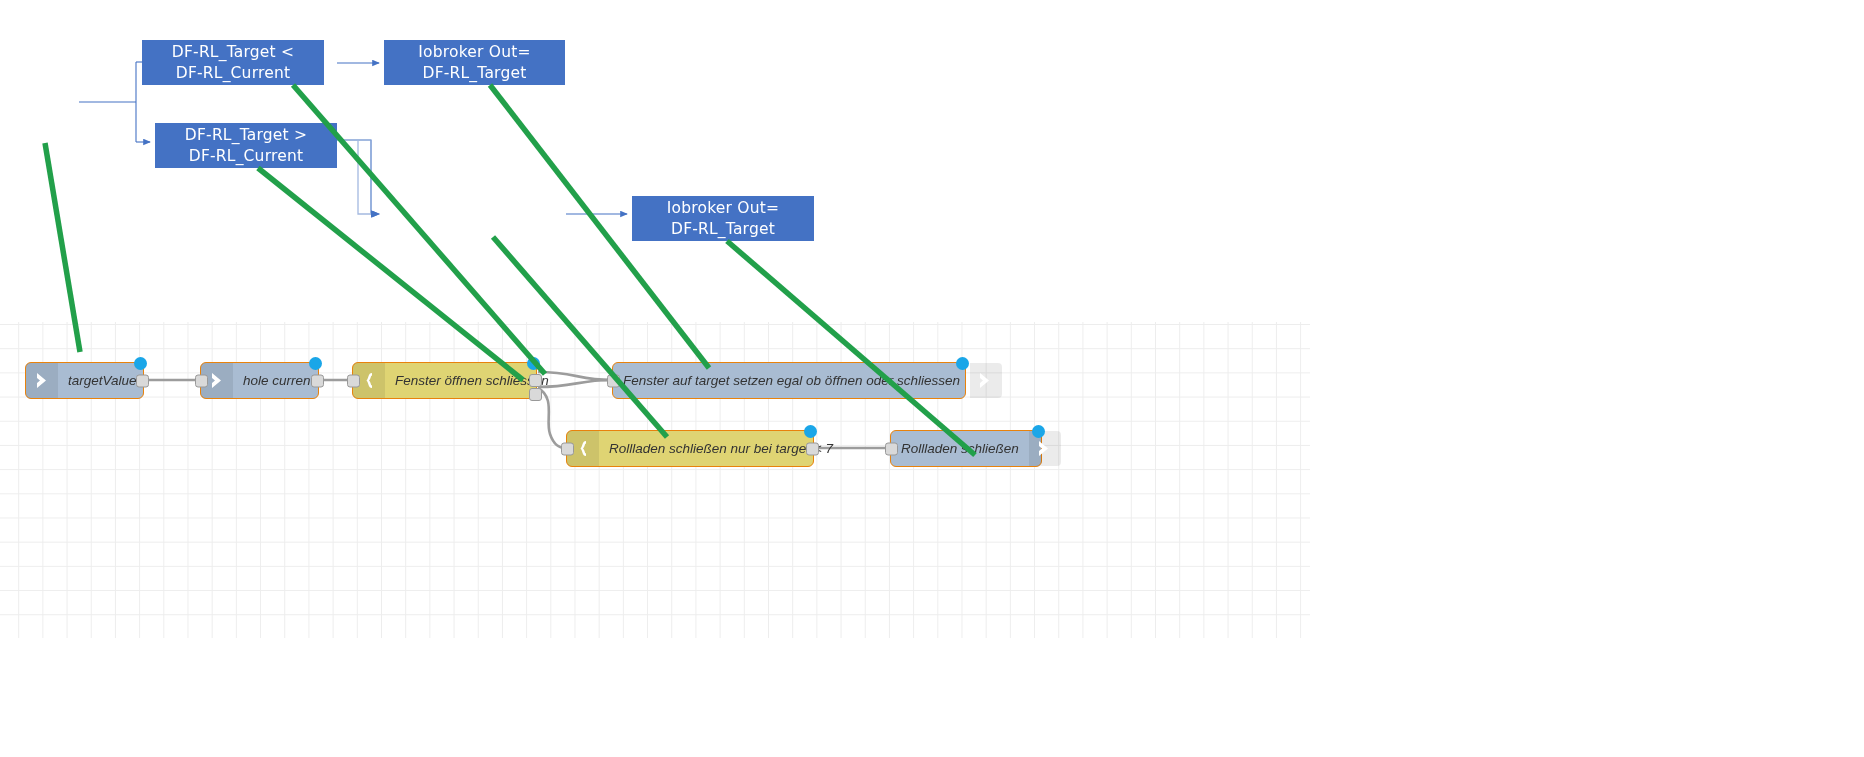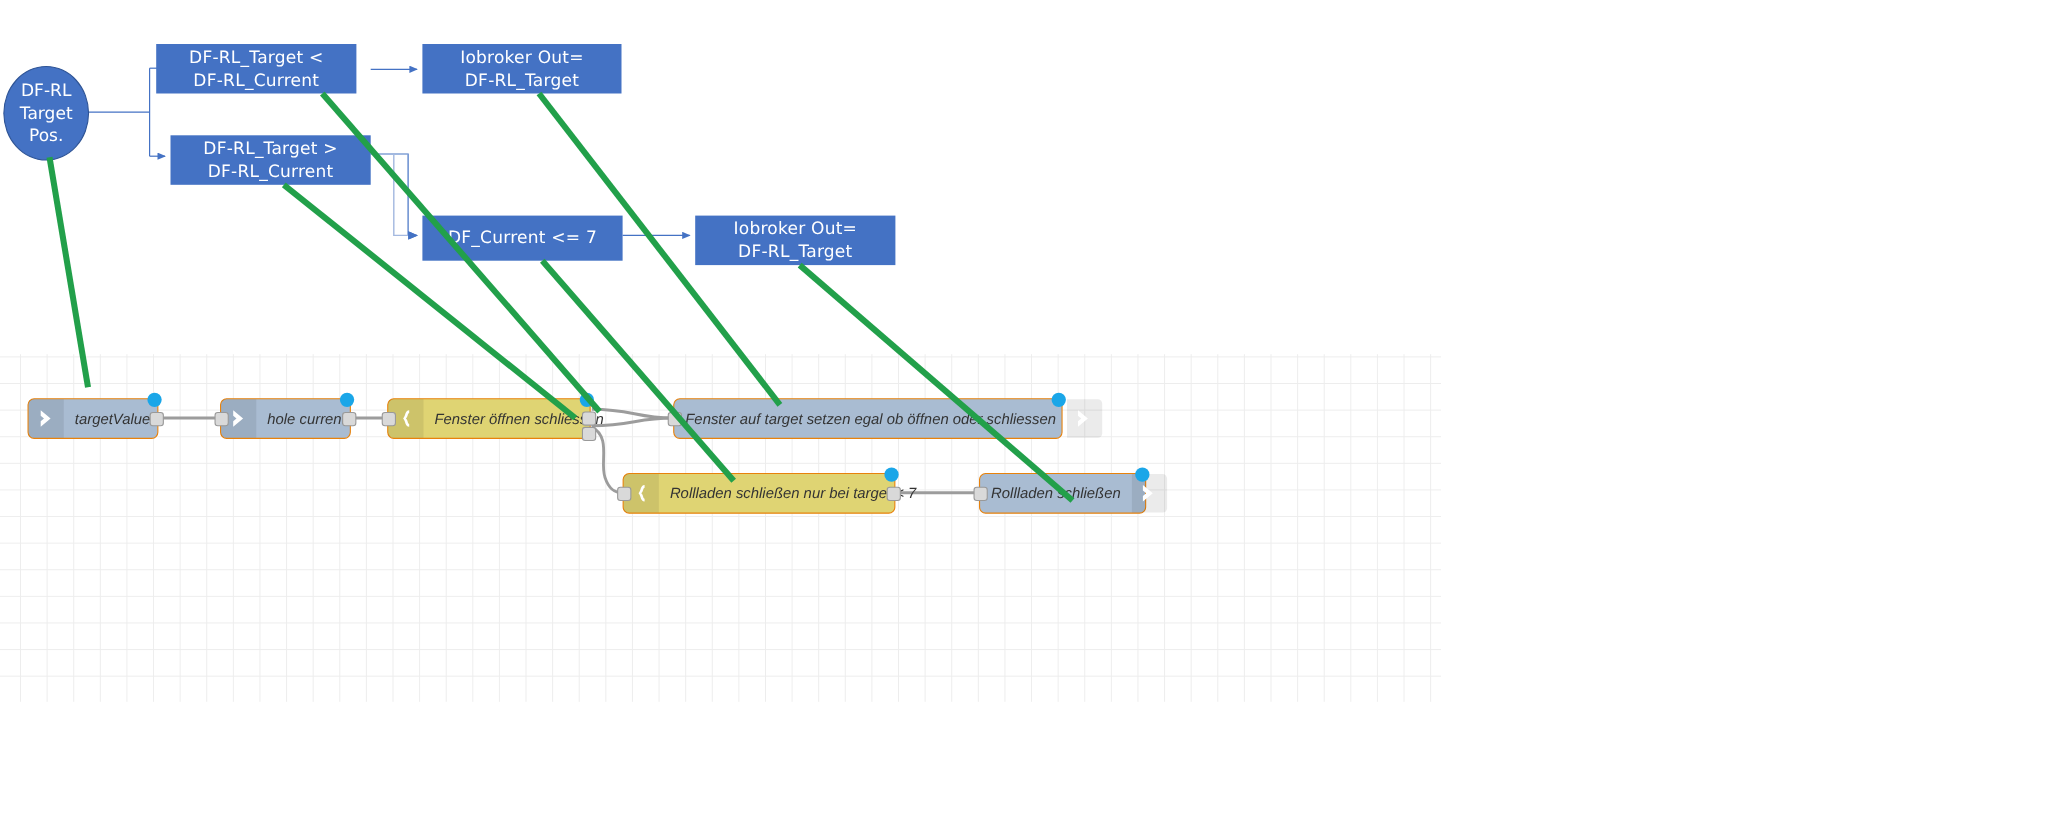--- a/index.html
+++ b/index.html
@@ -172,44 +172,36 @@
 
     <path d="M337,63 L379,63" stroke="#4472c4" stroke-width="1.1" fill="none" marker-end="url(#arrowBlue)"></path>
 
     <path d="M337,140 L371,140 L371,214 L379,214" stroke="#4472c4" stroke-width="1.1" fill="none" marker-end="url(#arrowBlue)"></path>
     <path d="M337,140 L371,140" stroke="#a4b9e0" stroke-width="1.1" fill="none"></path>
     <path d="M358,140 L358,214 L379,214" stroke="#a4b9e0" stroke-width="1.3" fill="none" marker-end="url(#arrowBlue)"></path>
 
     <path d="M566,214 L627,214" stroke="#4472c4" stroke-width="1.1" fill="none" marker-end="url(#arrowBlue)"></path>
   </svg>
 
-  <div class="fc-circle" style="left:3px; top:60px; width:76px; height:84px;">
-    <span>DF-RL
-Target
-Pos.</span>
-  </div>
 
   <div class="fc-node" style="left:142px; top:40px; width:182px; height:45px;">
     <span>DF-RL_Target &lt;
 DF-RL_Current</span>
   </div>
 
   <div class="fc-node" style="left:384px; top:40px; width:181px; height:45px;">
     <span>Iobroker Out=
 DF-RL_Target</span>
   </div>
 
   <div class="fc-node" style="left:155px; top:123px; width:182px; height:45px;">
     <span>DF-RL_Target &gt;
 DF-RL_Current</span>
   </div>
 
-  <div class="fc-node" style="left:384px; top:196px; width:182px; height:41px;">
-    <span>DF_Current &lt;= 7</span>
-  </div>
 
   <div class="fc-node" style="left:632px; top:196px; width:182px; height:45px;">
     <span>Iobroker Out=
 DF-RL_Target</span>
   </div>
 
   <svg class="overlay">
 
     <path d="M145,380 L205,380" stroke="#9c9c9c" stroke-width="2.6" fill="none"></path>
 

